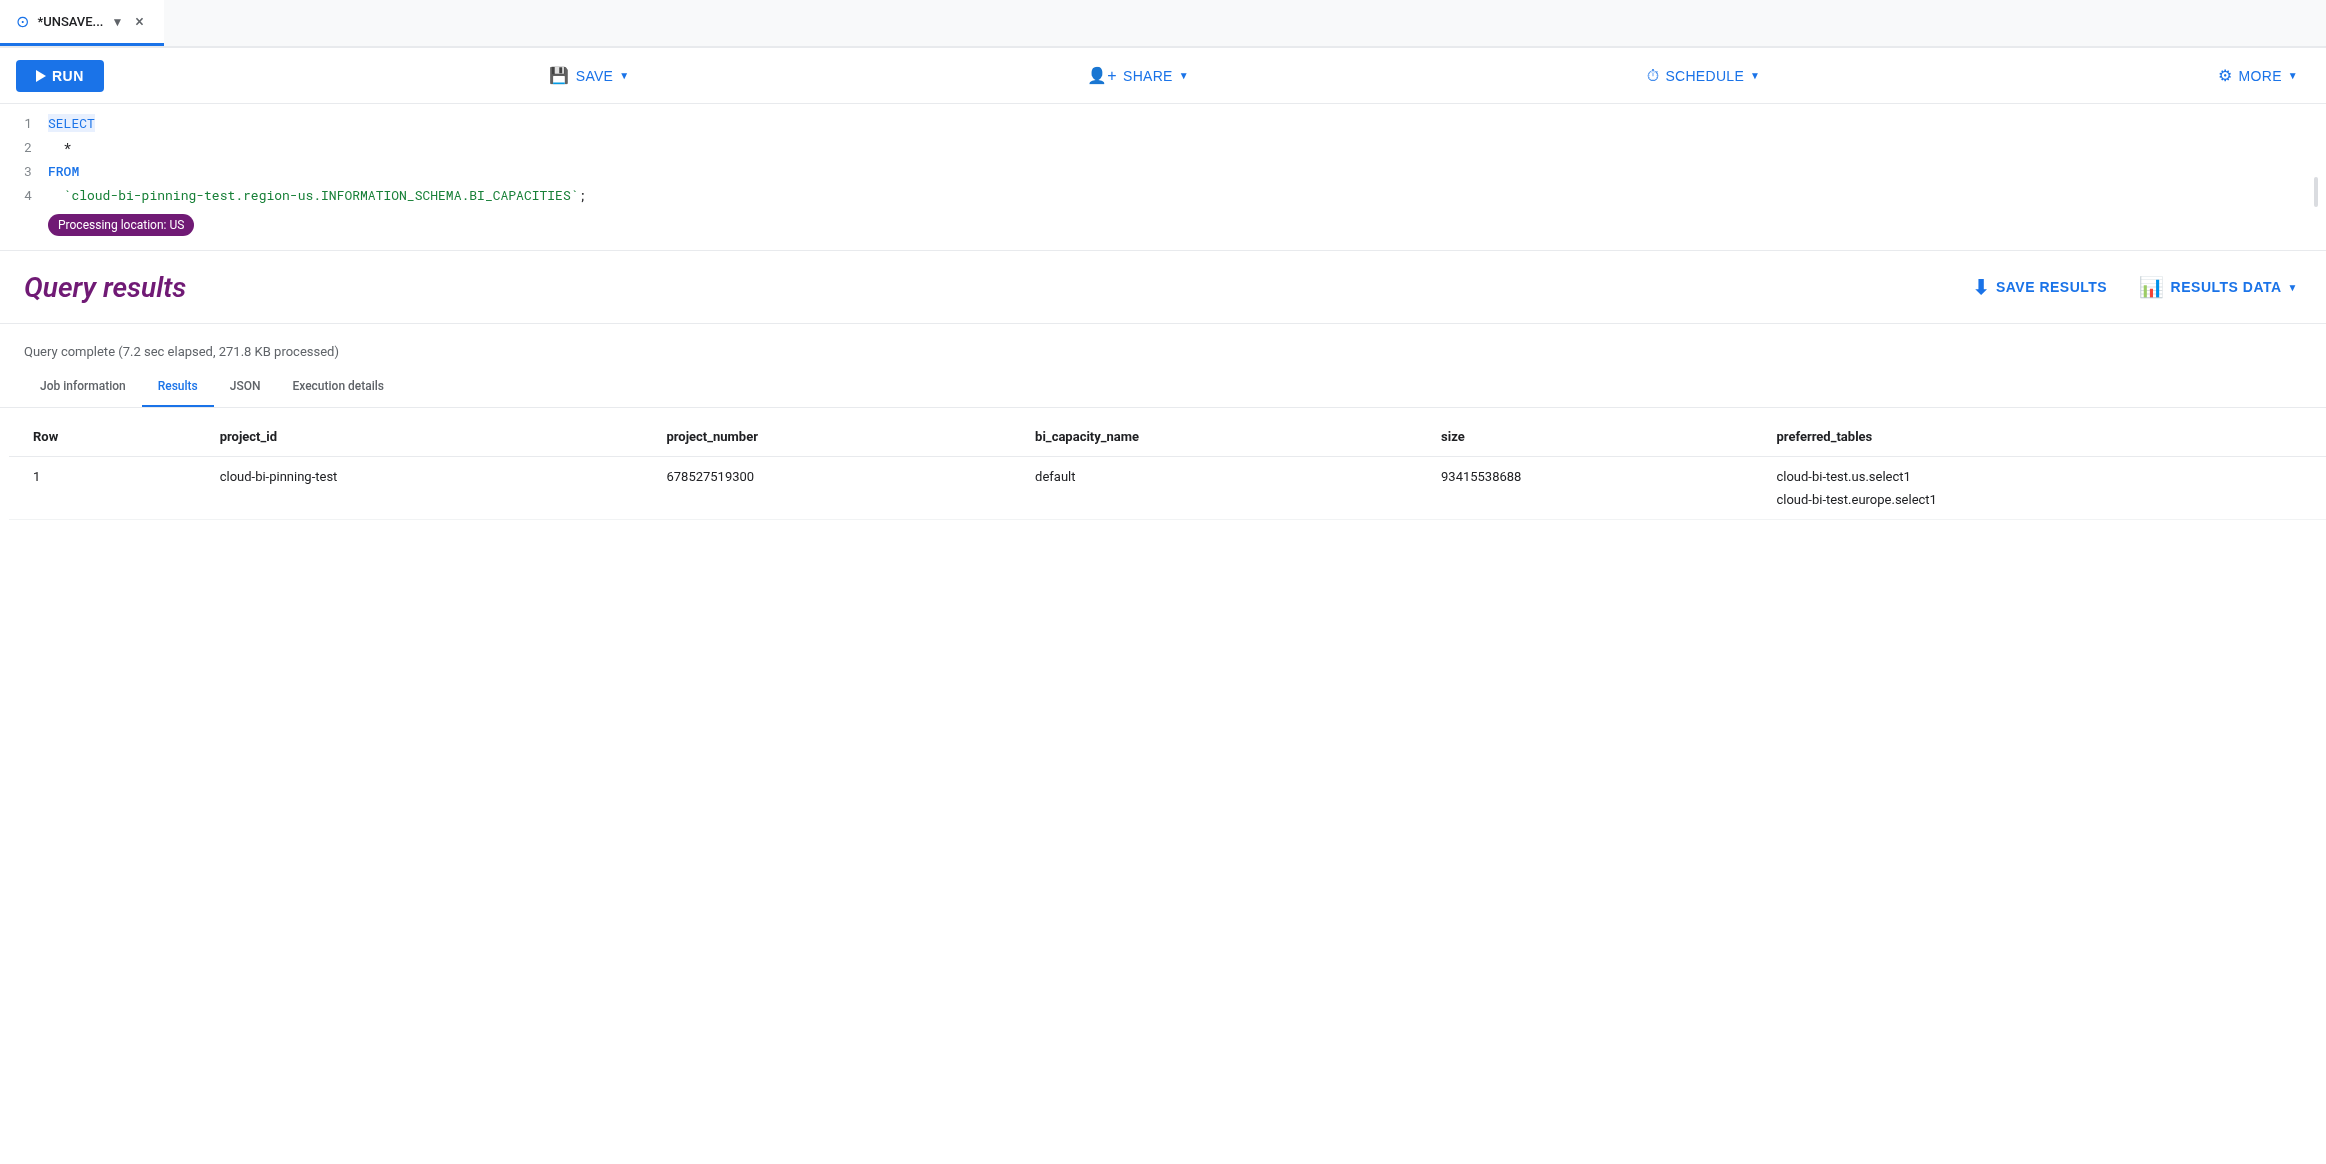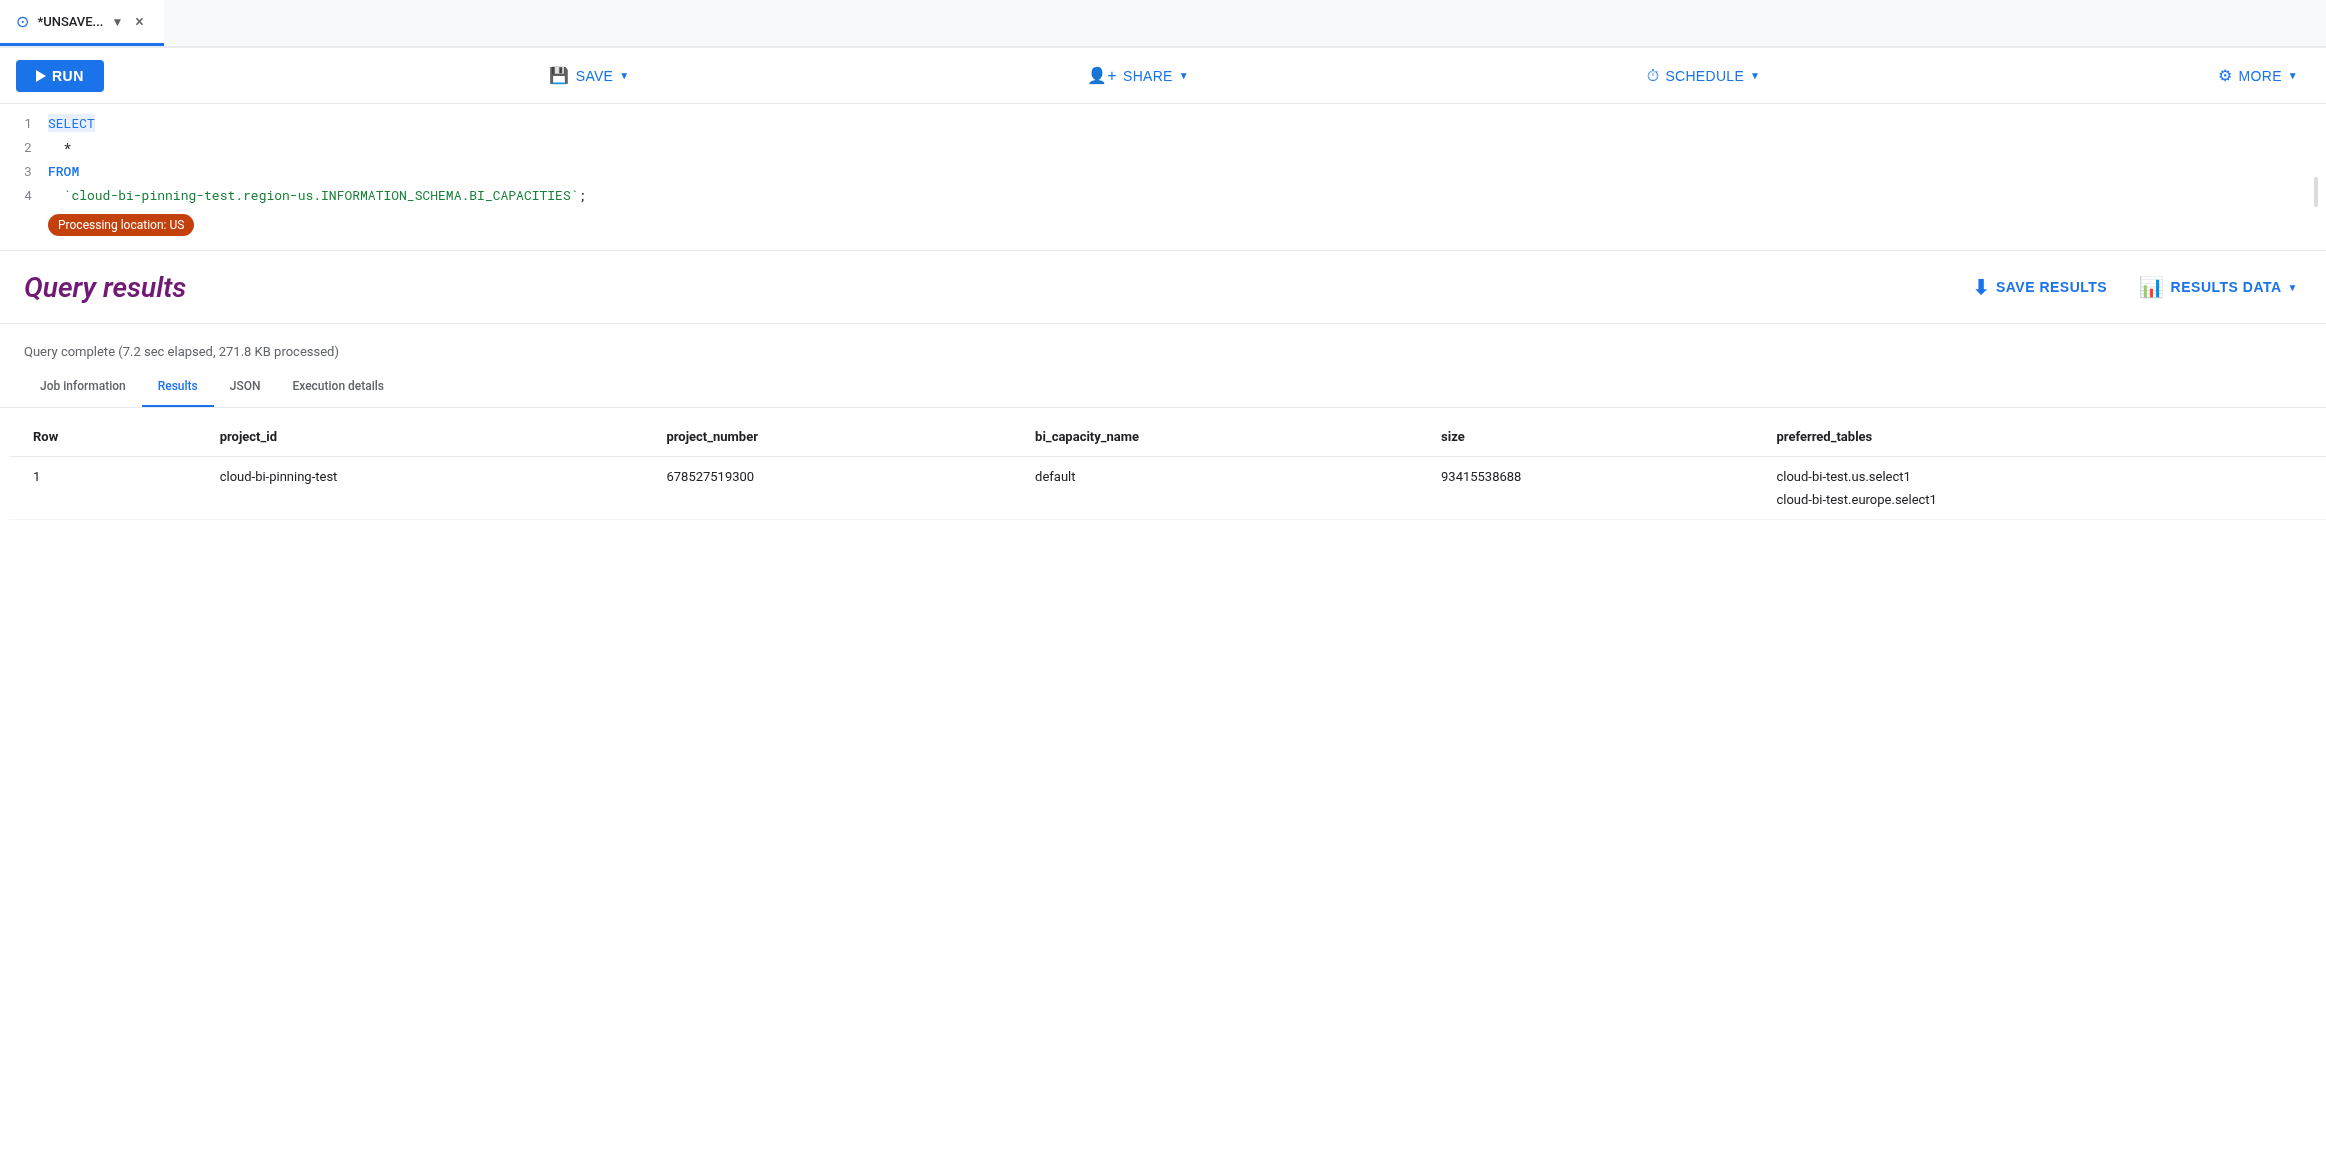--- a/index.html
+++ b/index.html
@@ -135,21 +135,21 @@
       color: #202124;
     }
     .keyword { color: #1a73e8; font-weight: 500; }
     .string-val { color: #188038; }
     .highlighted-word {
       background: #e8f0fe;
       color: #1a73e8;
     }
     .processing-badge {
       display: inline-block;
-      background: #c2410c;
+      background: #701a75;
       color: #fff;
       font-size: 12px;
       padding: 4px 10px;
       border-radius: 12px;
       margin: 6px 48px;
     }
     .scrollbar-hint {
       position: absolute;
       right: 8px;
       top: 50%;

